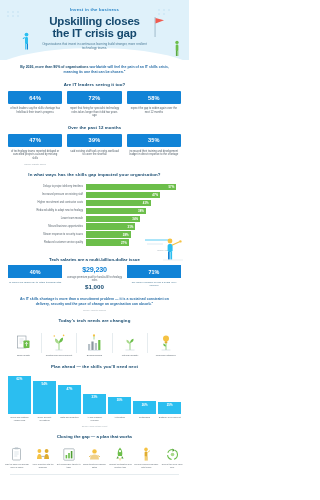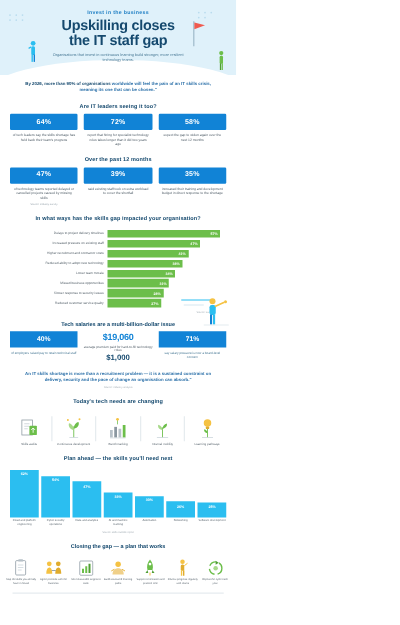--- a/index.html
+++ b/index.html
@@ -200,21 +200,21 @@
     <svg class="fig fig-person-r" viewBox="0 0 8 18">
       <circle cx="4" cy="2.4" r="1.7" fill="#6cbe4a"></circle>
       <rect x="2.7" y="4.6" width="2.7" height="6.4" rx="1.1" fill="#6cbe4a"></rect>
       <rect x="2.9" y="10.6" width="1" height="5.4" fill="#4f9e33"></rect>
       <rect x="4.3" y="10.6" width="1" height="5.4" fill="#6cbe4a"></rect>
     </svg>
 
     <div class="hero-eyebrow">Invest in the business</div>
     <div class="hero-title">
       <div>Upskilling closes</div>
-      <div>the IT staff gap</div>
+      <div>the IT crisis gap</div>
     </div>
     <div class="hero-sub">Organisations that invest in continuous learning build stronger, more resilient technology teams.</div>
   </div>
 
   <div class="lead">
     <div class="lead-text">
       <span class="em">By 2026, more than 90% of organisations</span>
       <span>worldwide will feel the pain of an IT skills crisis, meaning its one that can be chosen."</span>
     </div>
   </div>
@@ -326,21 +326,21 @@
     <div class="hbar-src">Source: survey</div>
   </div>
 
   <div class="salary-head">Tech salaries are a multi-billion-dollar issue</div>
   <div class="salary-row">
     <div class="salary-side">
       <div class="salary-chip">40%</div>
       <div class="salary-sub">of employers raised pay to retain technical staff</div>
     </div>
     <div class="salary-mid">
-      <div class="salary-big">$19,060</div>
+      <div class="salary-big">$29,230</div>
       <div class="salary-big-sub">average premium paid for hard-to-fill technology roles</div>
       <div class="salary-usd">$1,000</div>
     </div>
     <div class="salary-side">
       <div class="salary-chip">71%</div>
       <div class="salary-sub">say salary pressure is now a board-level concern</div>
     </div>
   </div>
 
   <div class="quote">An IT skills shortage is more than a recruitment problem — it is a sustained constraint on delivery, security and the pace of change an organisation can absorb."</div>

